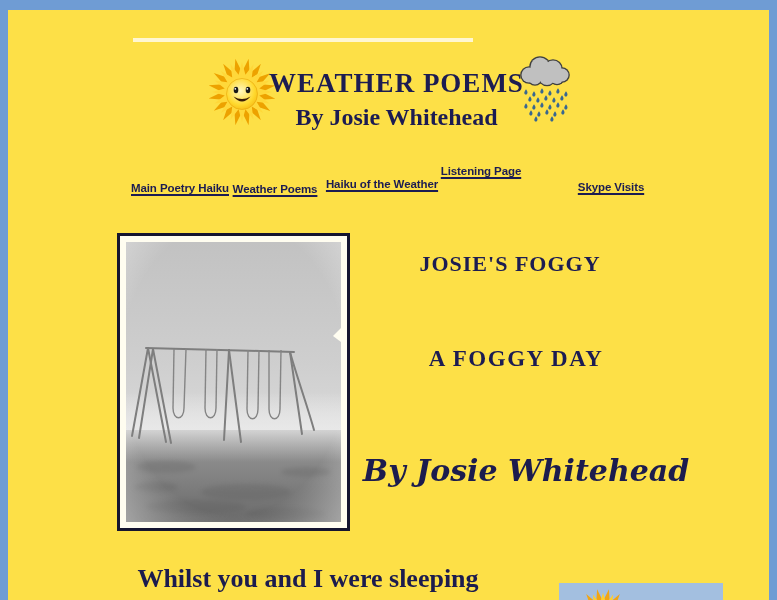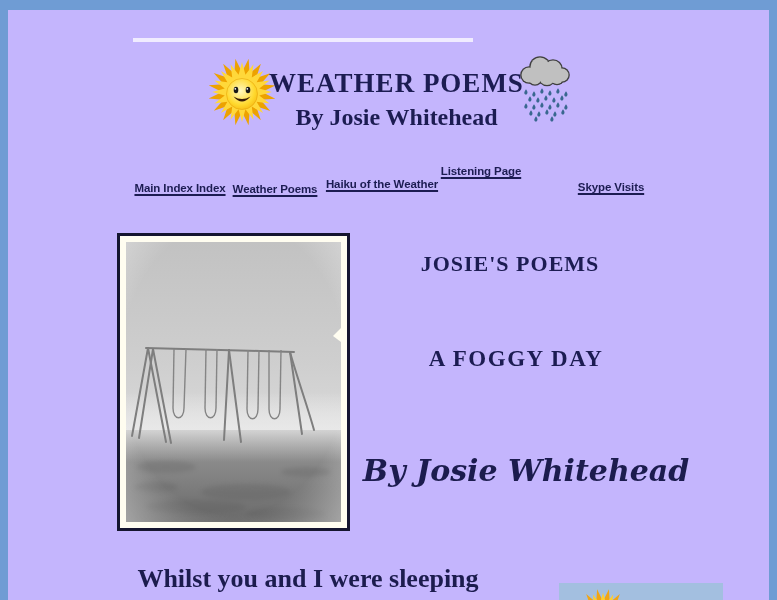--- a/index.html
+++ b/index.html
@@ -1,18 +1,18 @@
 <!DOCTYPE html>
 <html><head>
 <meta charset="utf-8">
 <style>
   html,body{margin:0;padding:0;background:#fbfbe9;}
   .page{
     position:relative;width:777px;height:600px;box-sizing:border-box;
-    background:#c4b5fd;overflow:hidden;
+    background:#fde047;overflow:hidden;
     border-top:10px solid #6f9cd4;border-left:8px solid #6f9cd4;border-right:8px solid #6f9cd4;
     font-family:"Liberation Serif","DejaVu Serif",serif;color:#1c1c52;
   }
   .abs{position:absolute;font-weight:bold;}
   .white-strip{left:125px;top:28px;width:340px;height:4px;background:rgba(255,255,255,.75);}
   .site-title{
     left:0;top:40px;width:761px;text-align:center;box-sizing:border-box;padding-left:16px;
     font-size:27px;font-weight:bold;letter-spacing:1px;color:#1c1c52;
   }
   .site-subtitle{
@@ -138,21 +138,21 @@
           <use href="#drop" transform="translate(47,58)"></use>
         <use href="#drop" transform="translate(20,65)"></use>
           <use href="#drop" transform="translate(36,65)"></use>
       </g>
     </svg>
   </div>
 
   <div class="abs site-subtitle">By Josie Whitehead</div>
 
   <nav>
-    <a class="abs nav-link nav-0">Main Index Index</a>
+    <a class="abs nav-link nav-0">Main Poetry Haiku</a>
     <a class="abs nav-link nav-1">Weather Poems</a>
     <a class="abs nav-link nav-2">Haiku of the Weather</a>
     <a class="abs nav-link nav-3">Listening Page</a>
     <a class="abs nav-link nav-4">Skype Visits</a>
   </nav>
 
   <figure class="abs photo-frame">
     <svg width="215" height="280" viewBox="0 0 215 280">
       <defs>
         <linearGradient id="sky" x1="0" y1="0" x2="0" y2="1">
@@ -215,21 +215,21 @@
           <path d="M121,167 C121,180 132,180 132,167"></path>
         <path d="M143,108 L143,167"></path>
           <path d="M155,108 L154,167"></path>
           <path d="M143,167 C143,180 154,180 154,167"></path>
       </g>
       <rect x="0" y="0" width="215" height="280" fill="url(#vig)"></rect>
       <polygon points="215,86 207,94 215,100" fill="#fffdf0"></polygon>
     </svg>
   </figure>
 
-  <h2 class="abs right-heading">JOSIE'S POEMS</h2>
+  <h2 class="abs right-heading">JOSIE'S FOGGY</h2>
   <h3 class="abs poem-title">A FOGGY DAY</h3>
   <div class="abs script-byline">By Josie Whitehead</div>
 
   <div class="abs poem">
     <div>Whilst you and I were sleeping</div>
     <div>And before the break of day,</div>
   </div>
 
   <div class="abs bottom-box">
     <svg width="64" height="64" viewBox="0 0 72 72">

